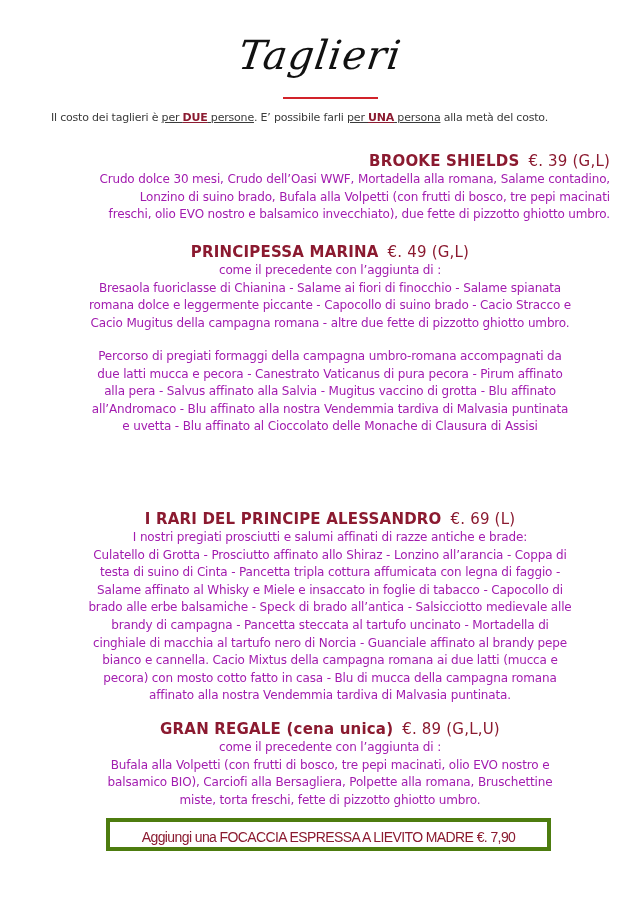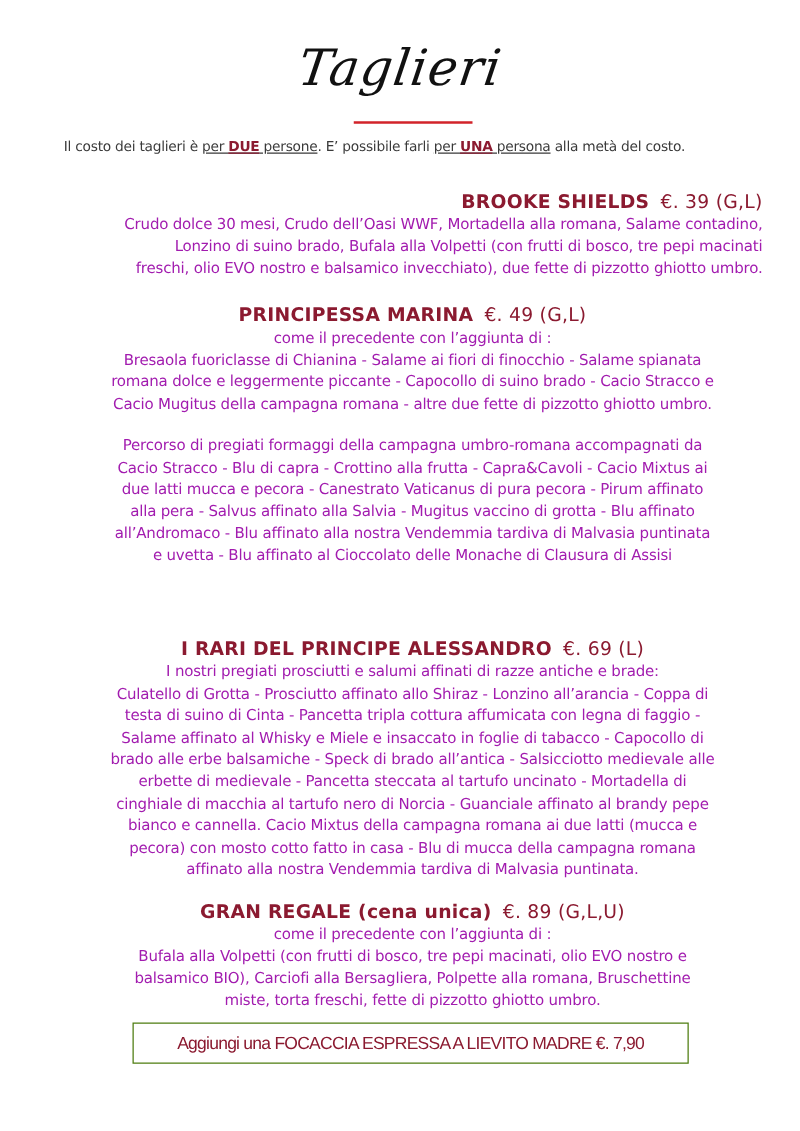--- a/index.html
+++ b/index.html
@@ -88,21 +88,21 @@
     .desc .line {
       display: block;
       white-space: nowrap;
     }
     .focaccia {
       position: absolute;
       left: 106px;
       top: 818px;
       width: 445px;
       height: 33px;
-      border: 1px solid #4d7c0f;
+      border: 4px solid #4d7c0f;
       box-sizing: border-box;
       text-align: center;
       font-family: "Liberation Sans", sans-serif;
       font-size: 14px;
       line-height: 31px;
       color: #8b1a30;
       letter-spacing: -0.6px;
     }
   </style>
 </head>
@@ -138,40 +138,39 @@
     <span class="line">come il precedente con l’aggiunta di :</span>
     <span class="line">Bresaola fuoriclasse di Chianina - Salame ai fiori di finocchio - Salame spianata</span>
     <span class="line">romana dolce e leggermente piccante - Capocollo di suino brado -  Cacio Stracco e</span>
     <span class="line">Cacio Mugitus della campagna romana - altre due fette di pizzotto ghiotto umbro.</span>
   </div>
 </div>
 
 <div class="section" style="top:348px;">
   <div class="desc">
     <span class="line">Percorso di pregiati formaggi della campagna umbro-romana accompagnati da</span>
-    <span class="line">Cacio Stracco - Blu di capra - Crottino alla frutta - Capra&amp;Cavoli - Cacio Mixtus ai</span>
     <span class="line">due latti mucca e pecora - Canestrato Vaticanus di pura pecora - Pirum affinato</span>
     <span class="line">alla pera - Salvus affinato alla Salvia - Mugitus vaccino di grotta - Blu affinato</span>
     <span class="line">all’Andromaco - Blu affinato alla nostra Vendemmia tardiva di Malvasia puntinata</span>
     <span class="line">e uvetta - Blu affinato al Cioccolato delle Monache di Clausura di Assisi</span>
   </div>
 </div>
 
 <div class="section" style="top:509px;">
   <div class="heading">
     <span class="name">I RARI DEL PRINCIPE ALESSANDRO</span>
     <span class="price">€. 69 (L)</span>
   </div>
   <div class="desc">
     <span class="line">I nostri pregiati prosciutti e salumi affinati di razze antiche e brade:</span>
     <span class="line">Culatello di Grotta - Prosciutto affinato allo Shiraz - Lonzino all’arancia - Coppa di</span>
     <span class="line">testa di suino di Cinta - Pancetta tripla cottura affumicata con legna di faggio -</span>
     <span class="line">Salame affinato al Whisky e Miele e insaccato in foglie di tabacco - Capocollo di</span>
     <span class="line">brado alle erbe balsamiche - Speck di brado all’antica - Salsicciotto medievale alle</span>
-    <span class="line">erbette di medievale - Pancetta steccata al tartufo uncinato - Mortadella di</span>
+    <span class="line">brandy di campagna - Pancetta steccata al tartufo uncinato - Mortadella di</span>
     <span class="line">cinghiale di macchia al tartufo nero di Norcia -   Guanciale affinato al brandy pepe</span>
     <span class="line">bianco e cannella. Cacio Mixtus della campagna romana ai due latti (mucca e</span>
     <span class="line">pecora) con mosto cotto fatto in casa - Blu di mucca della campagna romana</span>
     <span class="line">affinato alla nostra Vendemmia tardiva di Malvasia puntinata.</span>
   </div>
 </div>
 
 <div class="section" style="top:719px;">
   <div class="heading">
     <span class="name">GRAN REGALE  (cena unica)</span>

